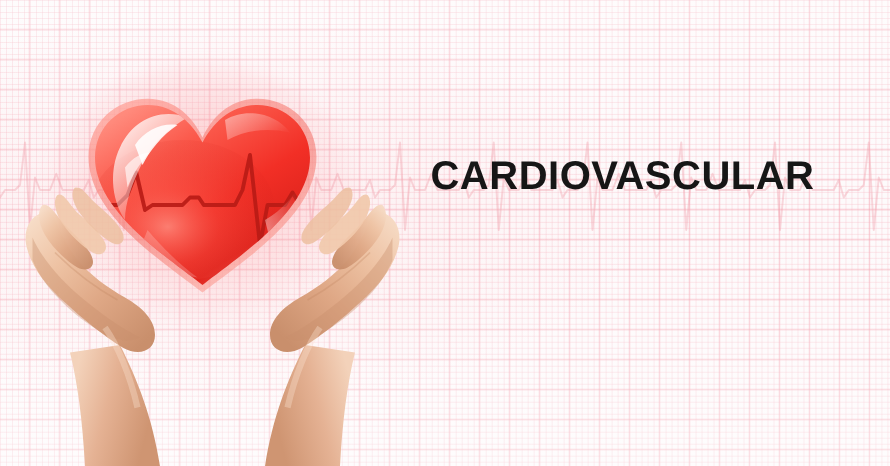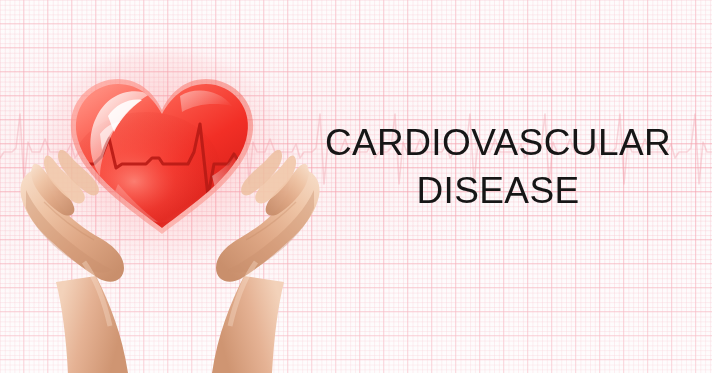--- a/index.html
+++ b/index.html
@@ -74,22 +74,22 @@
   #headline{
     position:absolute;
     left:305px;top:124px;
     width:386px;
     text-align:center;
     line-height:1.05;
   }
   #headline .line{
     display:block;
     font-family:"Liberation Sans",sans-serif;
-    font-size:37px;
-    font-weight:400;
+    font-size:32px;
+    font-weight:700;
     letter-spacing:0.4px;
     color:#161616;
     white-space:nowrap;
   }
   #headline .line.l2{margin-top:9px;}
 </style>
 </head>
 <body>
 
 <div id="banner">
@@ -282,16 +282,15 @@
         <path d="M314,40 C306,58 290,76 270,92 C254,105 240,114 228,120
                  C240,126 254,120 268,110 C288,96 306,78 314,58 Z" fill="#c98f6c" opacity="0.38"></path>
         <path d="M296,52 C282,66 264,80 246,90" fill="none" stroke="#c1865f" stroke-width="1.3" opacity="0.30"></path>
         <path d="M256,112 C246,126 236,150 230,176" fill="none" stroke="#fbe4d3" stroke-width="5" opacity="0.35"></path>
       </g>
     </svg>
   </div>
 
   <div id="headline">
     <span class="line l1">CARDIOVASCULAR</span>
-    <span class="line l2">DISEASE</span>
   </div>
 
 </div>
 
 </body></html>

